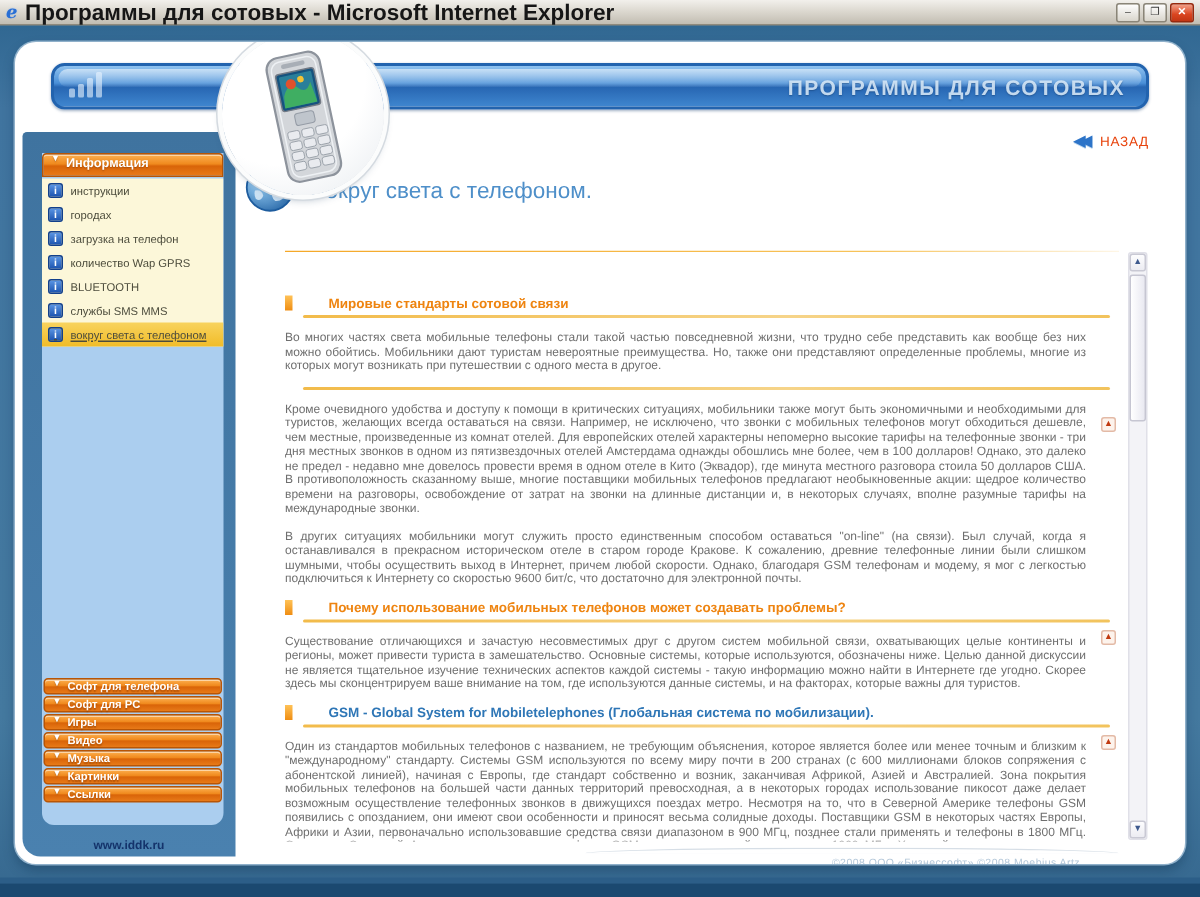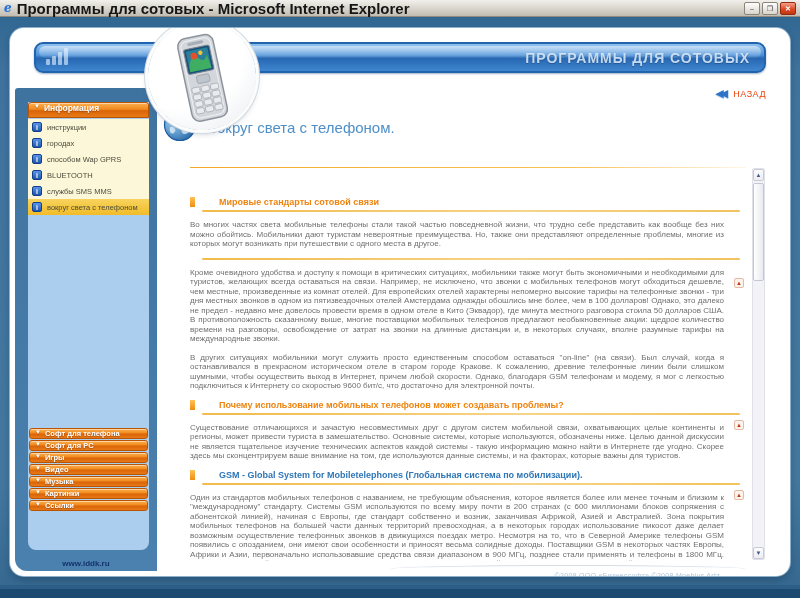--- a/index.html
+++ b/index.html
@@ -85,28 +85,28 @@
     background:linear-gradient(#fdb050, #f08a1e 45%, #d96408 55%, #e87a18);
     border:1px solid #b85505; border-radius:3px; color:#fff; font-weight:bold;
     display:flex; align-items:flex-start; gap:4px; padding:0 5px;
     box-shadow:inset 0 1px 0 rgba(255,255,255,.5); cursor:pointer;
     text-shadow:0 1px 1px rgba(120,50,0,.5);
   }
   .sb-info-btn{ height:16px; font-size:8.5px; margin-bottom:1px; border-radius:3px 3px 0 0; }
   .caret{ font-size:6px; line-height:6px; }
   .sb-menu{ background:#fcf7d9; }
   .sb-item{ height:16px; display:flex; align-items:center; gap:5px; padding:0 4px; font-size:7.5px; color:#4c4c3c; cursor:pointer; }
-  .sb-item.selected{ background:linear-gradient(#f8d35e,#f1bc28); }
+  .sb-item.selected{ background:linear-gradient(#f8d35e,#f1bc28);text-decoration:underline; }
   .info-ico{
     width:10px; height:10px; flex:0 0 10px; border-radius:2px; text-align:center;
     background:linear-gradient(#5a95e4,#1d55b0); border:1px solid #12408c;
     color:#fff; font:bold 7px/9px "Liberation Sans", sans-serif;
   }
   .sb-spacer{ flex:1; }
-  .sb-cats{ padding:0 1px; margin-bottom:38px; }
+  .sb-cats{ padding:0 1px; margin-bottom:14px; }
   .sb-cat{ height:11px; margin-bottom:1px; font-size:7.5px; }
   .site-url{
     position:absolute; left:0; bottom:3px; width:100%; text-align:center;
     color:#14336b; font-size:8px; font-weight:bold; cursor:pointer;
   }
 
   
   .page-title-row{ position:absolute; left:153px; top:80px; display:flex; align-items:center; gap:10px; }
   .page-title{ font-size:15px; color:#4e8fc9; }
 
@@ -219,21 +219,25 @@
           <div class="sb-item">
             <span class="info-ico">i</span>
             <span>инструкции</span>
           </div>
           <div class="sb-item">
             <span class="info-ico">i</span>
             <span>городах</span>
           </div>
           <div class="sb-item">
             <span class="info-ico">i</span>
-            <span>способом Wap GPRS</span>
+            <span>загрузка на телефон</span>
+          </div>
+          <div class="sb-item">
+            <span class="info-ico">i</span>
+            <span>количество Wap GPRS</span>
           </div>
           <div class="sb-item">
             <span class="info-ico">i</span>
             <span>BLUETOOTH</span>
           </div>
           <div class="sb-item">
             <span class="info-ico">i</span>
             <span>службы SMS MMS</span>
           </div>
           <div class="sb-item selected">

